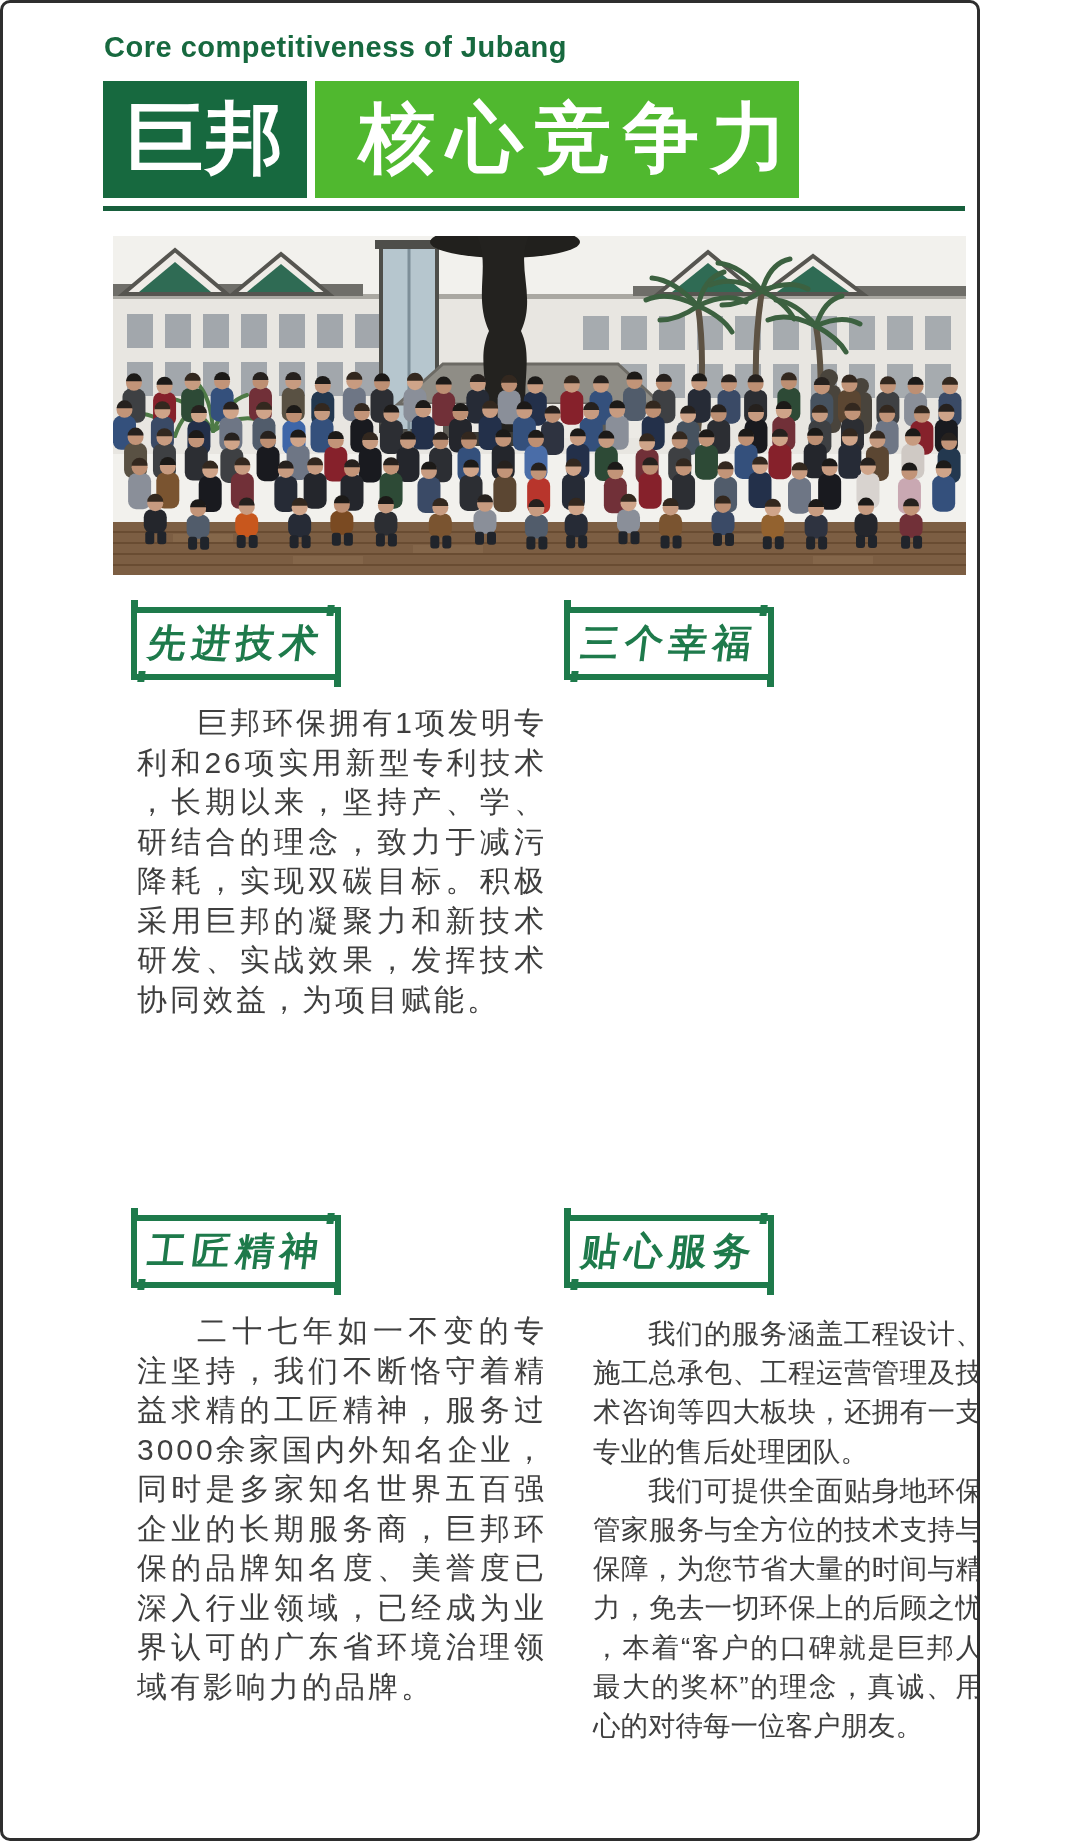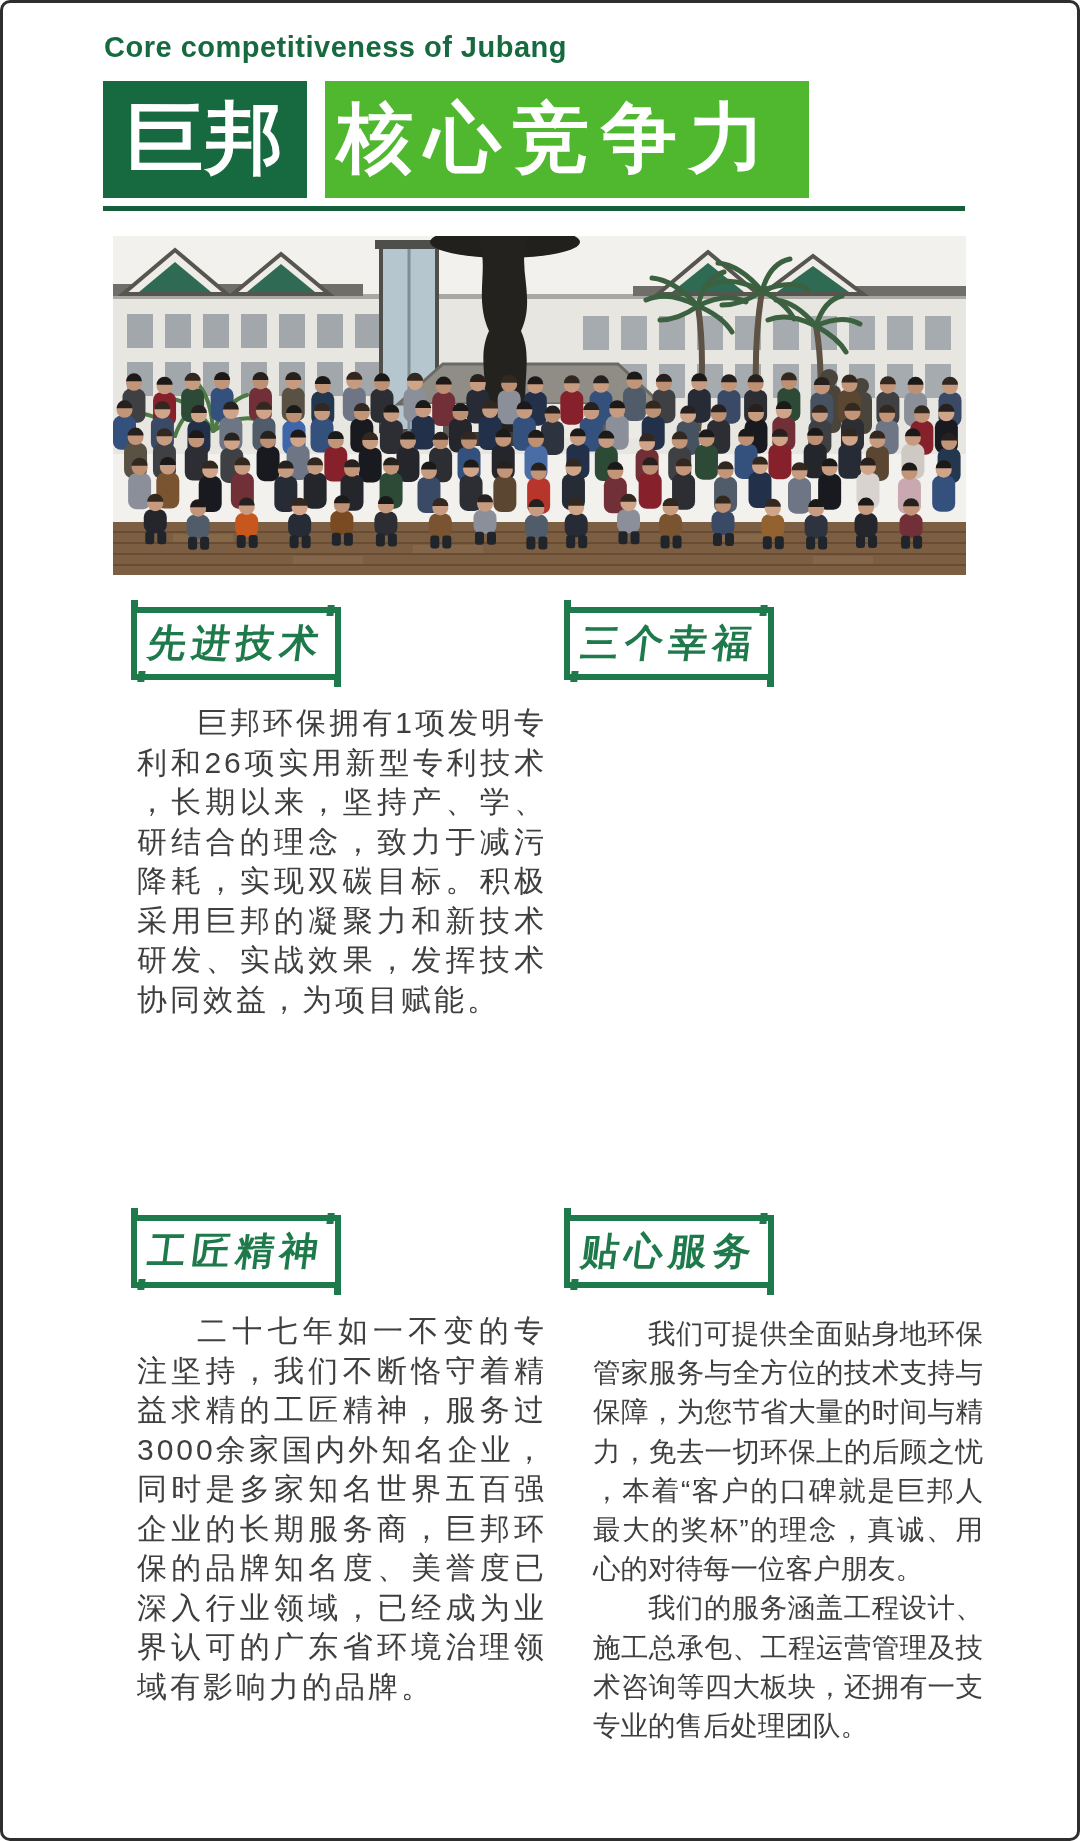--- a/index.html
+++ b/index.html
@@ -1,31 +1,31 @@
 <!DOCTYPE html>
 <html style="--dark_green: #17693f; --bright_green: #50b82f; --frame_green: #1e7a4b; --underline_green: #175f3c; --body_text: #3f3f3f; --watermark_gray: #c9c9c9;"><head>
 <meta charset="utf-8">
 <style>
   html,body{margin:0;padding:0;background:#ffffff;}
   .canvas{
-    position:relative;width:1080px;height:1841px;box-sizing:border-box;
+    position:relative;width:980px;height:1841px;box-sizing:border-box;
     background:#ffffff;border:3px solid #2e2e2e;border-radius:10px;overflow:hidden;
     font-family:"Liberation Sans",sans-serif;
   }
   .eyebrow{
     position:absolute;left:101px;top:28px;
     font-size:29px;font-weight:600;color:var(--dark_green);letter-spacing:.5px;
   }
-  .title-row{position:absolute;left:100px;top:78px;height:117px;display:flex;gap:18px;}
+  .title-row{position:absolute;left:100px;top:78px;height:117px;display:flex;gap:8px;}
   .brand-box{
     width:204px;background:var(--dark_green);color:#fff;display:flex;align-items:center;justify-content:center;
     font-size:78px;font-weight:900;letter-spacing:2px;
   }
   .main-box{
-    width:484px;background:var(--bright_green);color:#fff;display:flex;align-items:center;justify-content:flex-start;
+    width:484px;background:var(--bright_green);color:#fff;display:flex;align-items:center;justify-content:flex-end;
     font-size:76px;font-weight:900;letter-spacing:12px;text-indent:12px;
   }
   .underline{position:absolute;left:100px;top:203px;width:862px;height:5px;background:var(--underline_green);}
   .photo{position:absolute;left:110px;top:233px;width:853px;height:339px;overflow:hidden;background:#f2f1ed;}
   .photo svg{display:block;width:853px;height:339px;}
   .sec-head{
     position:absolute;width:210px;height:73px;box-sizing:border-box;border:6px solid var(--frame_green);
     display:flex;align-items:center;justify-content:center;background:#fff;
   }
   .sec-head::before{content:"";position:absolute;left:-6px;top:-13px;width:7px;height:11px;background:var(--frame_green);}
@@ -588,18 +588,18 @@
     <span class="sec-head-label">工匠精神</span>
   </div>
   <div class="body-col bc-left b3">
     <p>二十七年如一不变的专注坚持，我们不断恪守着精益求精的工匠精神，服务过3000余家国内外知名企业，同时是多家知名世界五百强企业的长期服务商，巨邦环保的品牌知名度、美誉度已深入行业领域，已经成为业界认可的广东省环境治理领域有影响力的品牌。</p>
   </div>
 
   <div class="sec-head sh4">
     <span class="sec-head-label">贴心服务</span>
   </div>
   <div class="body-col bc-right b4">
+    <p>我们的服务涵盖工程设计、施工总承包、工程运营管理及技术咨询等四大板块，还拥有一支专业的售后处理团队。</p>
     <p>我们可提供全面贴身地环保管家服务与全方位的技术支持与保障，为您节省大量的时间与精力，免去一切环保上的后顾之忧，本着“客户的口碑就是巨邦人最大的奖杯”的理念，真诚、用心的对待每一位客户朋友。</p>
-    <p>我们的服务涵盖工程设计、施工总承包、工程运营管理及技术咨询等四大板块，还拥有一支专业的售后处理团队。</p>
   </div>
 
 
 </div>
 
 </body></html>

